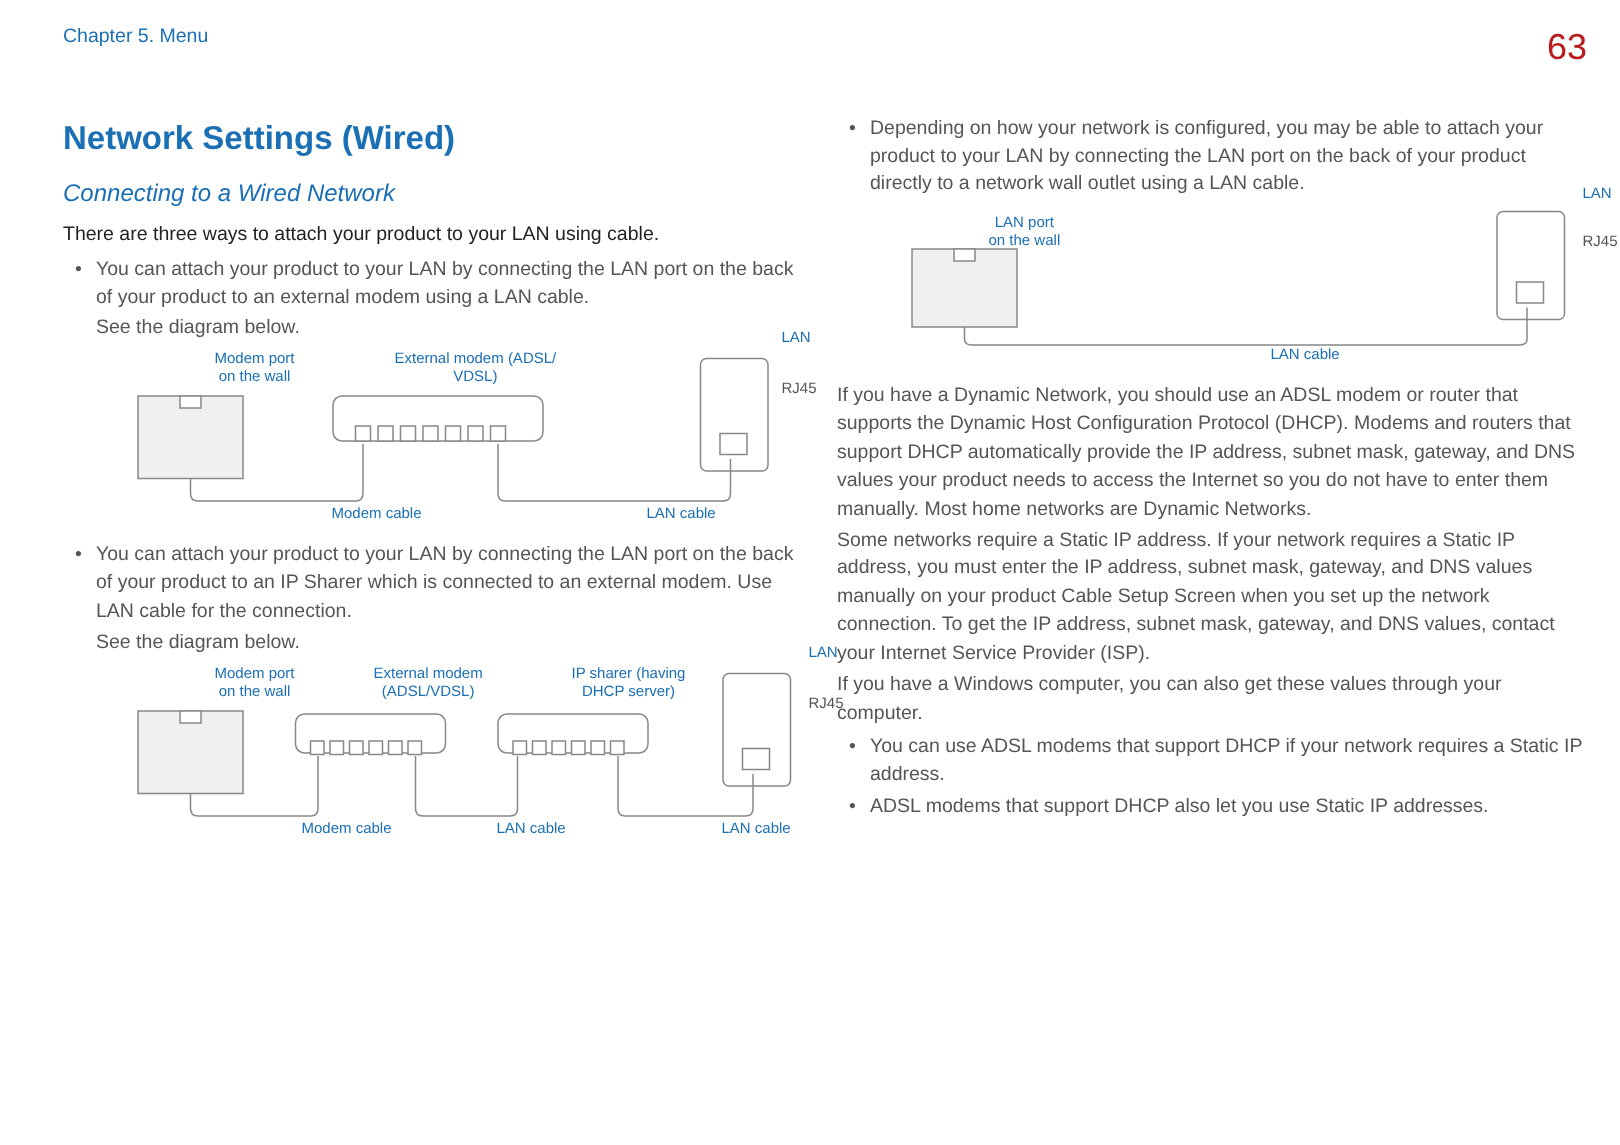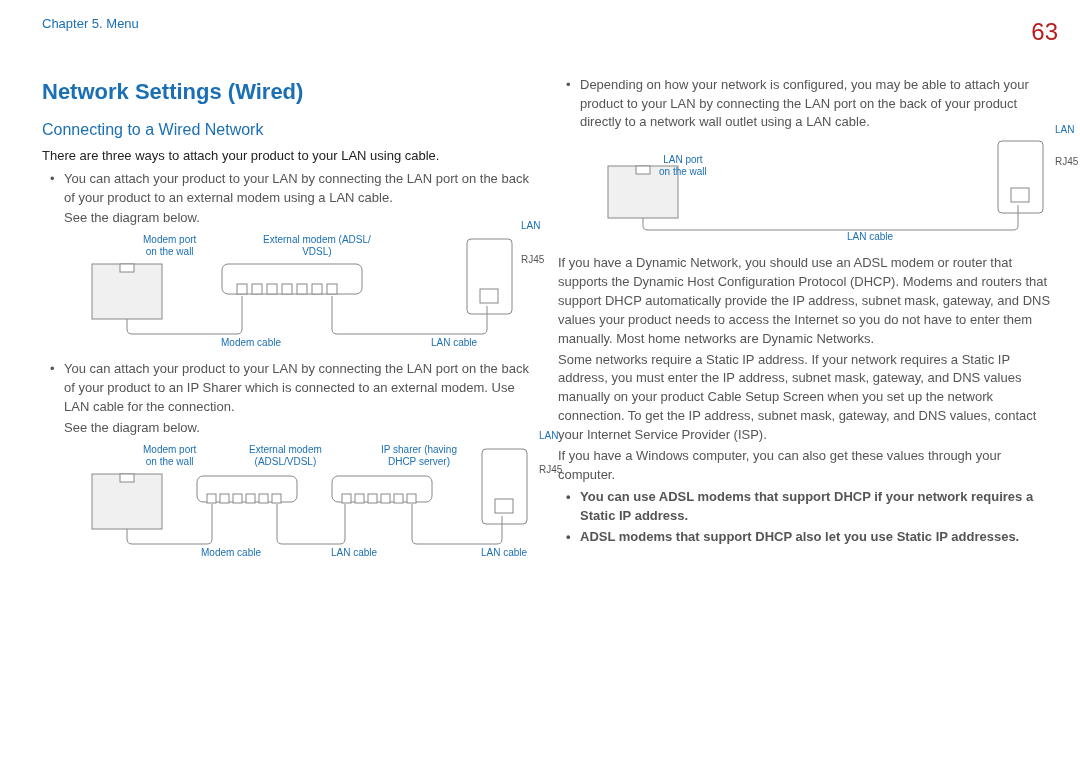--- a/index.html
+++ b/index.html
@@ -21,21 +21,21 @@
   }
   .chapter-link { color: #1b6fb5; font-size: 13px; }
   .page-number { color: #b91c1c; font-size: 24px; font-weight: 300; }
   .columns {
     display: flex;
     padding: 18px 35px 0 42px;
     gap: 16px;
   }
   .col { flex: 1; }
   .h1 { color: #1b6fb5; font-size: 22px; font-weight: 600; margin-bottom: 10px; }
-  .h2 { color: #1b6fb5; font-size: 16px; font-weight: 500; margin-bottom: 6px; }
+  .h2 { color: #1b6fb5; font-size: 16px; font-weight: 500; margin-bottom: 6px; font-style: italic; }
   .intro { color: #222; margin-bottom: 4px; }
   ul.bul { list-style: none; padding-left: 22px; }
   ul.bul > li { position: relative; color: #555; margin-bottom: 2px; }
   ul.bul > li::before {
     content: "•"; position: absolute; left: -14px; top: 0; color: #555;
   }
   .see { color: #555; padding-left: 22px; }
   .body-p { color: #555; margin-bottom: 2px; }
   .diagram {
     margin: 6px 0 6px 40px;
@@ -144,35 +144,35 @@
       </svg>
     </div>
   </div>
 
   <div class="col">
     <ul class="bul">
       <li>Depending on how your network is configured, you may be able to attach your product to your LAN by connecting the LAN port on the back of your product directly to a network wall outlet using a LAN cable.</li>
     </ul>
 
     <div class="diagram" style="height:110px; width:460px;">
-      <div class="dlabel" style="left:22px; top:16px;"><span>LAN port</span><br><span>on the wall</span></div>
+      <div class="dlabel" style="left:22px; top:5px;"><span>LAN port</span><br><span>on the wall</span></div>
       <div class="dlabel" style="left:418px; top:-14px;">LAN</div>
       <div class="dlabel" style="left:418px; top:18px; color:#555;">RJ45</div>
       <div class="dlabel" style="left:210px; top:93px;">LAN cable</div>
       <svg width="460" height="110">
         <rect x="10" y="28" width="70" height="52" class="box-fill"></rect>
         <rect x="38" y="28" width="14" height="8" class="box-stroke"></rect>
         <rect x="400" y="3" width="45" height="72" rx="4" class="box-stroke"></rect>
         <rect x="413" y="50" width="18" height="14" class="box-stroke"></rect>
         <path class="cable" d="M45 80 L45 88 Q45 92 50 92 L415 92 Q420 92 420 88 L420 67"></path>
       </svg>
     </div>
 
     <div class="body-p">If you have a Dynamic Network, you should use an ADSL modem or router that supports the Dynamic Host Configuration Protocol (DHCP). Modems and routers that support DHCP automatically provide the IP address, subnet mask, gateway, and DNS values your product needs to access the Internet so you do not have to enter them manually. Most home networks are Dynamic Networks.</div>
     <div class="body-p">Some networks require a Static IP address. If your network requires a Static IP address, you must enter the IP address, subnet mask, gateway, and DNS values manually on your product Cable Setup Screen when you set up the network connection. To get the IP address, subnet mask, gateway, and DNS values, contact your Internet Service Provider (ISP).</div>
     <div class="body-p">If you have a Windows computer, you can also get these values through your computer.</div>
 
-    <ul class="bul" style="margin-top:4px;font-weight:bold;">
+    <ul class="bul" style="margin-top:4px;">
       <li>You can use ADSL modems that support DHCP if your network requires a Static IP address.</li>
       <li>ADSL modems that support DHCP also let you use Static IP addresses.</li>
     </ul>
   </div>
 </div>
 
 </body></html>

